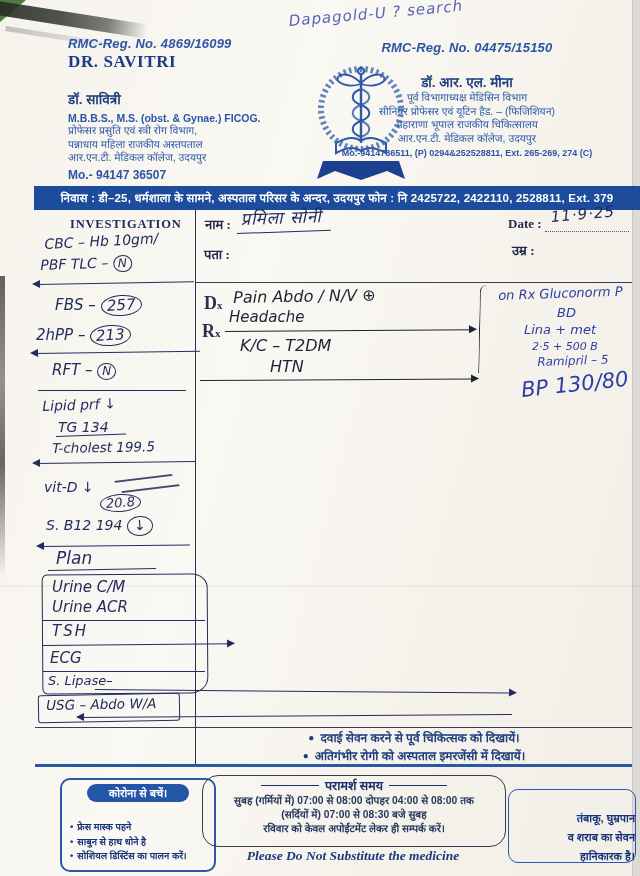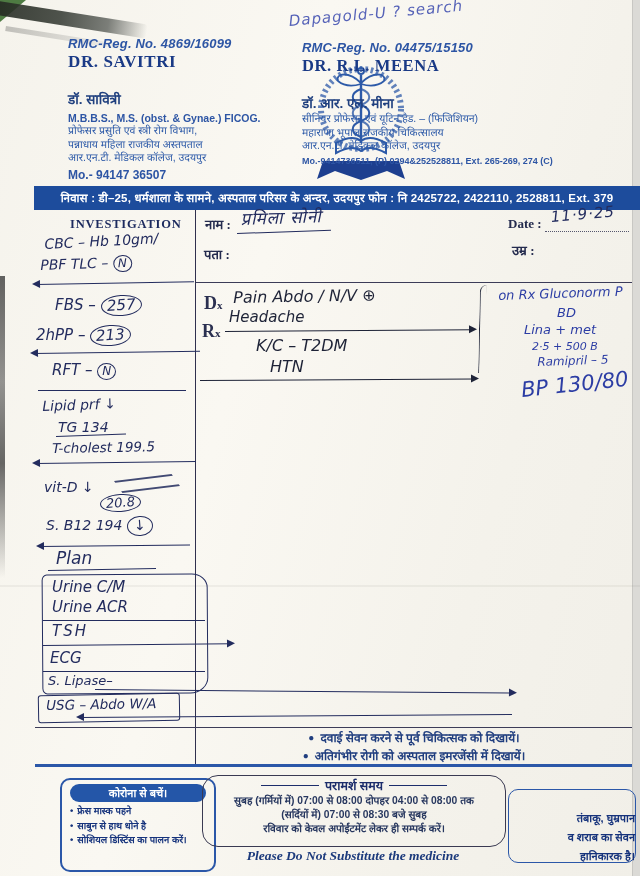--- a/index.html
+++ b/index.html
@@ -15,21 +15,21 @@
   .scratch2{left:6px;top:26px;width:125px;height:5px;opacity:.45;transform:rotate(9deg);transform-origin:left top;
             background:linear-gradient(90deg,#7f7f7c,rgba(160,160,160,0));}
   .left-edge{left:0;top:276px;width:5px;height:302px;opacity:.8;
              background:linear-gradient(180deg,rgba(40,40,40,.9),rgba(70,70,70,.7) 35%,rgba(35,35,35,.85) 62%,rgba(60,60,60,0));}
   .right-strip{right:0;top:0;width:7px;height:100%;background:#dbdad6;border-left:1px solid #c8c7c3;}
   .crease{left:0;top:585px;width:640px;height:2px;background:rgba(120,115,100,.08);}
   
   .hw{position:absolute;font-family:"DejaVu Sans",sans-serif;font-style:italic;white-space:nowrap;transform-origin:left top;}
   .note-top{left:288px;top:12px;font-size:15px;color:#3a49ae;transform:rotate(-5deg);letter-spacing:1px;opacity:.85;}
   .doc-left{left:68px;top:36px;color:#2d5aa8;}
-  .doc-right{right:8px;top:40px;text-align:left;color:#2d5aa8;width:330px;}
+  .doc-right{right:8px;top:40px;text-align:center;color:#2d5aa8;width:330px;}
   .reg{font-style:italic;font-weight:bold;font-size:13px;color:#2d55a4;letter-spacing:.2px;}
   .dname{font-family:"Liberation Serif","DejaVu Serif",serif;font-weight:bold;font-size:17px;color:#1a3a86;letter-spacing:.6px;margin-top:1px;}
   .dname-hi{font-weight:bold;font-size:13.5px;color:#20407f;margin-top:18px;}
   .quals{font-weight:bold;font-size:10.5px;color:#2d55a4;margin-top:4px;}
   .hline{font-size:10.5px;line-height:13.5px;color:#2d5aa8;}
   .mob{font-weight:bold;font-size:12px;color:#2d55a4;margin-top:3px;}
   .mob-sm{font-weight:bold;font-size:9px;color:#2d55a4;margin-top:3px;}
   .band{left:34px;top:186px;width:606px;height:24px;background:#1d4c9c;color:#ffffff;
         font-weight:bold;font-size:11.5px;line-height:24px;text-align:center;letter-spacing:.2px;}
   
@@ -53,21 +53,21 @@
   .circN{display:inline-block;border:1.6px solid currentColor;border-radius:50%;padding:0 4px 1px;font-size:12px;}
   .vhand{left:479px;top:285px;height:88px;width:6px;border-left:1.7px solid #1e2337;border-top-left-radius:8px;transform:rotate(1.2deg);}
   .scrib{left:118px;top:477px;width:58px;height:9px;border-top:2.2px solid #232c5e;border-bottom:2.2px solid #232c5e;transform:rotate(-7deg) skewX(28deg);opacity:.85;}
   .plan-box{left:42px;top:574px;width:164px;height:118px;border:1.7px solid #232c5e;border-radius:5px 16px 18px 5px / 6px 14px 16px 6px;transform:rotate(-.4deg);}
   .usg-box{left:38px;top:694px;width:140px;height:26px;border:1.7px solid #232c5e;border-radius:3px;transform:rotate(-1deg);}
   
   .bullets{left:196px;top:730px;width:436px;text-align:center;color:#203e7f;font-weight:bold;font-size:12px;line-height:16.5px;}
   .bullets .row::before{content:"●";font-size:10px;margin-right:6px;position:relative;top:-1px;}
   .bluerule{left:35px;top:764px;width:597px;height:3px;background:#2b57a8;}
   .corona{left:60px;top:778px;width:152px;height:90px;border:2px solid #2b57a8;border-radius:10px;}
-  .pill{margin:4px auto 2px;width:136px;background:#2456a8;color:#fff;font-weight:bold;font-size:11px;text-align:center;border-radius:9px;padding:1px 0 2px;}
+  .pill{margin:4px auto 18px;width:102px;background:#2456a8;color:#fff;font-weight:bold;font-size:11px;text-align:center;border-radius:9px;padding:1px 0 2px;}
   .corona ul{margin:2px 0 0 8px;padding:0;list-style:none;}
   .corona li{font-weight:bold;font-size:9.5px;color:#16337c;line-height:14.5px;white-space:nowrap;}
   .corona li::before{content:"•";margin-right:4px;}
   .timing{left:202px;top:775px;width:302px;height:70px;border:1.6px solid #3a3a52;border-radius:16px;}
   .timing-title{display:flex;align-items:center;justify-content:center;margin-top:1px;gap:6px;}
   .timing-title .tr{flex:0 0 58px;border-top:1.6px solid #1c2d6b;}
   .timing-title .tt{font-weight:bold;font-size:12.5px;color:#1c2d6b;}
   .timing .tl{font-weight:bold;font-size:10.3px;color:#27375f;text-align:center;line-height:14px;white-space:nowrap;}
   .subst{left:202px;top:848px;width:302px;text-align:center;font-family:"Liberation Serif","DejaVu Serif",serif;
          font-style:italic;font-weight:bold;font-size:13.5px;color:#1c3a7c;}
@@ -106,22 +106,22 @@
     <path d="M56 28 C44 16,30 18,33 26 C40 32,49 31,56 29 Z" fill="none" stroke="#2d5aa8" stroke-width="1.8"></path>
     <path d="M56 28 C68 16,82 18,79 26 C72 32,63 31,56 29 Z" fill="none" stroke="#2d5aa8" stroke-width="1.8"></path>
     <path d="M56 34 C45 38,45 46,56 50 C67 54,67 62,56 66 C45 70,45 78,56 82" fill="none" stroke="#2d5aa8" stroke-width="2"></path>
     <path d="M56 34 C67 38,67 46,56 50 C45 54,45 62,56 66 C67 70,67 78,56 82" fill="none" stroke="#2d5aa8" stroke-width="2" opacity=".8"></path>
     <path d="M31 88 C42 82,51 82,56 86 C61 82,70 82,81 88 L81 98 C70 92,61 92,56 96 C51 92,42 92,31 98 Z" fill="none" stroke="#2d5aa8" stroke-width="2"></path>
     <path d="M18 106 L94 106 L100 124 L82 116 L56 125 L30 116 L12 124 Z" fill="#1d3f8f"></path>
   </svg>
 
   <div class="abs doc-right nw">
     <div class="reg">RMC-Reg. No. 04475/15150</div>
-    <div class="dname" style="font-size:16.5px;">DR. R.L. MEENA</div>
     <div class="dname-hi">डॉ. आर. एल. मीना</div>
+    <div class="hline">पूर्व विभागाध्यक्ष मेडिसिन विभाग</div>
     <div class="hline">सीनियर प्रोफेसर एवं यूटिन हैड. – (फिजिशियन)</div>
     <div class="hline">महाराणा भूपाल राजकीय चिकित्सालय</div>
     <div class="hline">आर.एन.टी. मेडिकल कॉलेज, उदयपुर</div>
     <div class="mob-sm">Mo.-9414736511, (P) 0294&amp;252528811, Ext. 265-269, 274 (C)</div>
   </div>
 
   <div class="abs band nw">निवास : डी–25, धर्मशाला के सामने, अस्पताल परिसर के अन्दर, उदयपुर फोन : नि 2425722, 2422110, 2528811, Ext. 379</div>
 
   <div class="abs vdiv"></div>
   <div class="abs inv-head nw">INVESTIGATION</div>
@@ -134,21 +134,21 @@
   <div class="abs plabel nw" style="left:512px;top:241px;">उम्र :</div>
   <div class="abs plabel nw" style="left:204px;top:245px;">पता :</div>
   <div class="abs pline" style="left:196px;top:282px;width:436px;"></div>
 
   <div class="abs rxsym" style="left:204px;top:293px;">Dx</div>
   <div class="abs rxsym" style="left:202px;top:321px;">Rx</div>
 
   <div class="hw ink2" style="left:233px;top:288px;font-size:16px;transform:rotate(-1deg);">Pain Abdo / N/V ⊕</div>
   <div class="hw ink2" style="left:229px;top:308px;font-size:15px;">Headache</div>
   <div class="hl c2 ar" style="left:225px;top:331px;width:248px;transform:rotate(-.4deg);"></div>
-  <div class="hw ink2" style="left:256px;top:336px;font-size:16px;">K/C – T2DM</div>
+  <div class="hw ink2" style="left:240px;top:336px;font-size:16px;">K/C – T2DM</div>
   <div class="hw ink2" style="left:270px;top:357px;font-size:16px;">HTN</div>
   <div class="hl c2 ar" style="left:200px;top:380px;width:275px;transform:rotate(-.3deg);"></div>
   <div class="abs vhand"></div>
 
   <div class="hw ink3" style="left:498px;top:288px;font-size:13px;transform:rotate(-2deg);">on Rx  Gluconorm P</div>
   <div class="hw ink3" style="left:557px;top:305px;font-size:13px;">BD</div>
   <div class="hw ink3" style="left:524px;top:322px;font-size:13px;">Lina + met</div>
   <div class="hw ink3" style="left:532px;top:340px;font-size:11px;">2·5 + 500  B</div>
   <div class="hw ink3" style="left:537px;top:355px;font-size:12px;transform:rotate(-2deg);">Ramipril – 5</div>
   <div class="hw ink3" style="left:520px;top:378px;font-size:21px;transform:rotate(-6deg);">BP  130/80</div>

